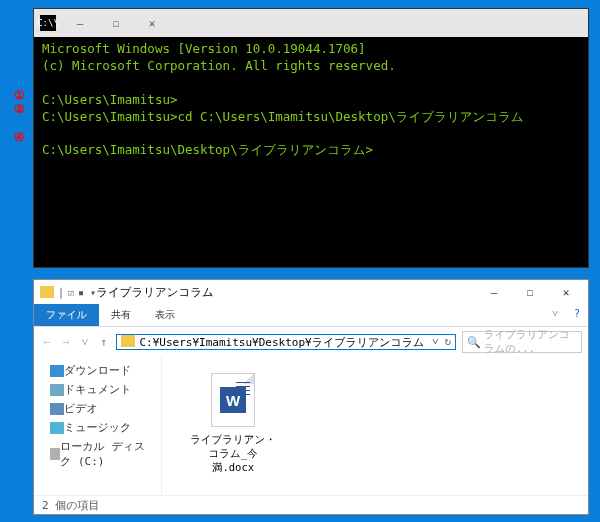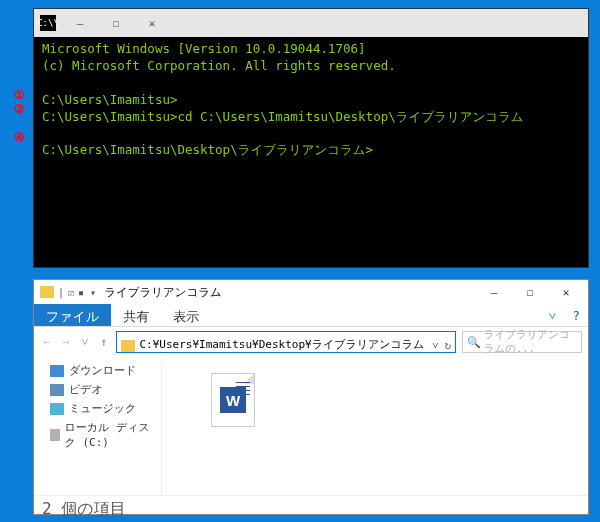--- a/index.html
+++ b/index.html
@@ -10,51 +10,51 @@
 .cmd-title .icon{width:16px;height:16px;background:#000;margin-right:6px;display:flex;align-items:center;justify-content:center;color:#fff;font-size:9px}
 .cmd-title-text{flex:1;color:#333}
 .cmd-controls{display:flex;gap:0}
 .cmd-controls span{width:36px;height:24px;display:flex;align-items:center;justify-content:center;color:#555;font-size:11px}
 .cmd-body{padding:4px 8px;color:#84cc16;font-family:"MS Gothic",monospace;font-size:12.5px;line-height:1.35;white-space:pre;overflow:hidden}
 .exp-window{position:absolute;left:33px;top:279px;width:556px;height:236px;background:#fff;border:1px solid #888}
 .exp-title{height:24px;display:flex;align-items:center;padding:0 4px 0 6px;font-size:11px}
 .qat{display:flex;gap:4px;align-items:center}
 .qat .folder-icon{width:14px;height:12px;background:#f0c94a;display:inline-block}
 .qat span{color:#555;font-size:10px}
-.exp-title-text{margin-left:8px;flex:1;font-size:11.5px}
+.exp-title-text{flex:1;font-size:11.5px}
 .exp-controls{display:flex}
 .exp-controls span{width:36px;height:22px;display:flex;align-items:center;justify-content:center;color:#333;font-size:11px}
-.exp-tabs{height:23px;display:flex;border-bottom:1px solid #ddd;font-size:13px;align-items:stretch}
+.exp-tabs{height:23px;display:flex;border-bottom:1px solid #ddd;font-size:10px;align-items:stretch}
 .exp-tabs .tab{padding:4px 12px;color:#333}
 .exp-tabs .tab.active{background:#1979ca;color:#fff}
 .exp-tabs .spacer{flex:1}
 .exp-tabs .help{padding:4px 8px;color:#0066cc}
 .addr-row{height:30px;display:flex;align-items:center;padding:0 6px;gap:6px}
 .nav-btn{color:#888;font-size:12px;padding:0 3px}
 .nav-btn.dis{color:#ccc}
-.addr-box{flex:1;height:22px;border:1px solid #0078d4;display:flex;align-items:flex-end;padding:0 4px;font-size:11px}
+.addr-box{flex:1;height:16px;border:1px solid #0078d4;display:flex;align-items:flex-start;padding:0 4px;font-size:11px}
 .addr-box .folder-icon{width:14px;height:12px;background:#f0c94a;margin-right:4px}
 .addr-box .path{flex:1}
 .addr-box .refresh{color:#666;font-size:11px}
 .search-box{width:120px;height:22px;border:1px solid #ccc;display:flex;align-items:center;padding:0 4px;font-size:10.5px;color:#aaa}
 .search-box .sicon{margin-right:3px;font-size:11px}
 .exp-body{display:flex;height:138px}
 .sidebar{width:128px;border-right:1px solid #eee;padding:4px 0;overflow:hidden}
-.sidebar .item{display:flex;align-items:center;padding:2px 8px 2px 16px;font-size:11px;color:#333;gap:5px}
+.sidebar .item{display:flex;align-items:center;padding:2px 8px 2px 16px;font-size:11px;color:#333;}
 .sidebar .sicon{width:14px;height:12px;display:inline-block}
 .content{flex:1;display:flex;padding:16px 28px;gap:42px;align-items:flex-start}
 .fitem{display:flex;flex-direction:column;align-items:center;width:86px;font-size:10.5px;text-align:center}
 .folder-big{width:54px;height:44px;background:linear-gradient(#fce28a,#e8b94a);border-radius:2px;margin-bottom:6px;position:relative}
 .folder-big:before{content:"";position:absolute;top:-6px;left:2px;width:20px;height:8px;background:#f0c36a;border-radius:2px 2px 0 0}
 .doc-big{width:44px;height:54px;background:#fff;border:1px solid #ccc;margin-bottom:6px;position:relative;display:flex;align-items:center;justify-content:center}
 .doc-big:before{content:"";position:absolute;top:0;right:0;width:10px;height:10px;background:linear-gradient(135deg,#fff 50%,#ddd 50%)}
 .word-badge{width:26px;height:26px;background:#2b579a;color:#fff;font-weight:bold;display:flex;align-items:center;justify-content:center;font-family:Arial;font-size:15px}
 .doc-lines{position:absolute;right:4px;top:8px;width:14px}
 .doc-lines div{height:1px;background:#2b579a;margin-bottom:3px}
-.status{height:28px;border-top:1px solid #eee;padding:2px 8px;font-size:16px;color:#555;display:flex;align-items:center}
+.status{height:20px;border-top:1px solid #eee;padding:2px 8px;font-size:11px;color:#555;display:flex;align-items:center}
 </style>
 </head>
 <body>
 
 <div class="annot" style="left:14px;top:88px">①</div>
 <div class="annot" style="left:14px;top:102px">②</div>
 <div class="annot" style="left:14px;top:130px">④</div>
 <div class="annot" style="left:329px;top:302px">③</div>
 
 <div class="cmd-window">
@@ -114,20 +114,24 @@
       <span>ライブラリアンコラムの...</span>
     </div>
   </div>
   <div class="exp-body">
     <div class="sidebar">
       <div class="item">
           <span class="sicon" style="background:#3b8ed6"></span>
           <span>ダウンロード</span>
         </div>
       <div class="item">
+          <span class="sicon" style="background:#6fa8c7"></span>
+          <span>ドキュメント</span>
+        </div>
+      <div class="item">
           <span class="sicon" style="background:#5b8fb9"></span>
           <span>ビデオ</span>
         </div>
       <div class="item">
           <span class="sicon" style="background:#4eb4d6"></span>
           <span>ミュージック</span>
         </div>
       <div class="item">
           <span class="sicon" style="background:#b0b0b0"></span>
           <span>ローカル ディスク (C:)</span>
@@ -137,19 +141,20 @@
       <div class="fitem">
         <div class="doc-big">
           <div class="doc-lines">
               <div></div>
               <div></div>
               <div></div>
               <div></div>
             </div>
           <div class="word-badge">W</div>
         </div>
+        <span>ライブラリアン・コラム_今満.docx</span>
       </div>
     </div>
   </div>
   <div class="status">
     <span>2 個の項目</span>
   </div>
 </div>
 
 </body></html>

